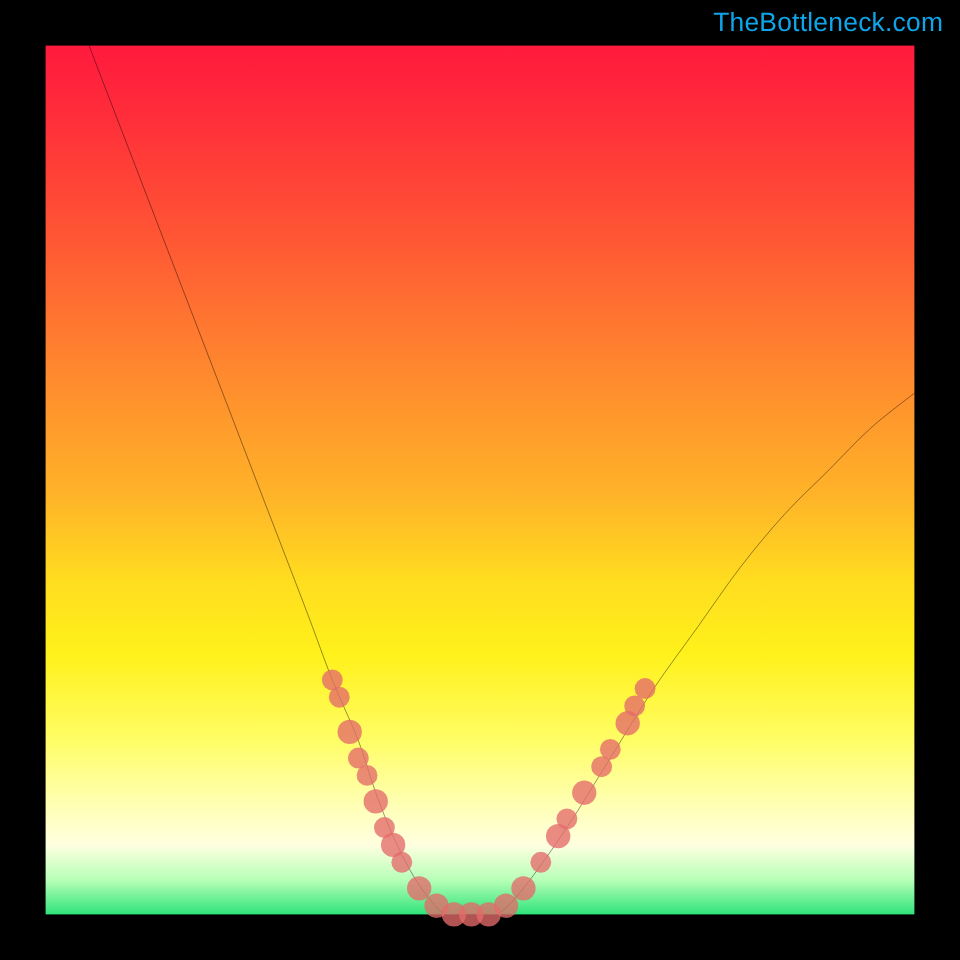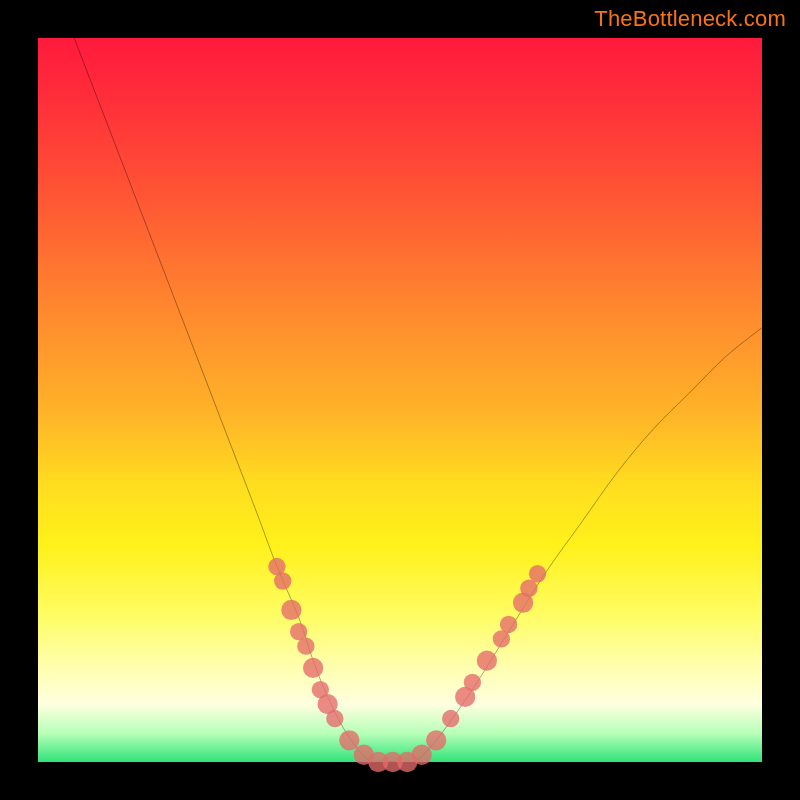--- a/index.html
+++ b/index.html
@@ -39,21 +39,21 @@
       #ffffb0 87%,
       #ffffe0 92%,
       #b8ffb8 96%,
       #2fe37a 100%
     );
   }
   .watermark {
     position: absolute;
     top: 6px;
     right: 14px;
-    color: #f97316;
+    color: #0ea5e9;
     font-size: 22px;
     letter-spacing: 0.2px;
     user-select: none;
     text-align: right;
   }
   svg.curve {
     position: absolute;
     left: 0;
     top: 0;
     width: 724px;

